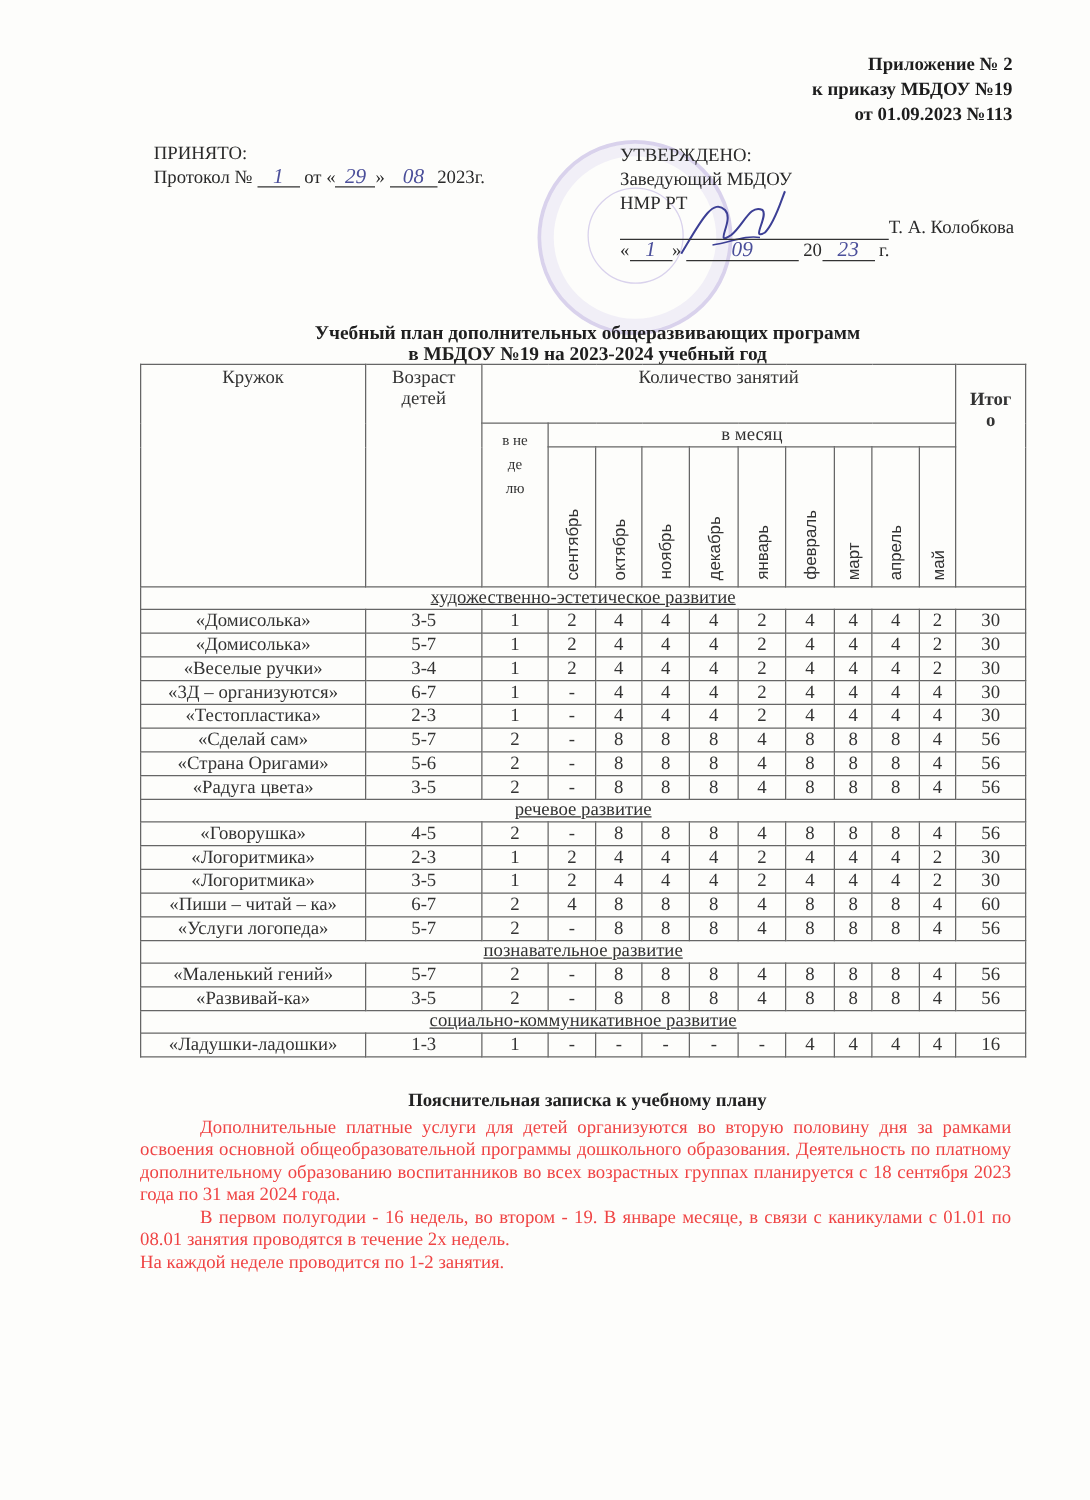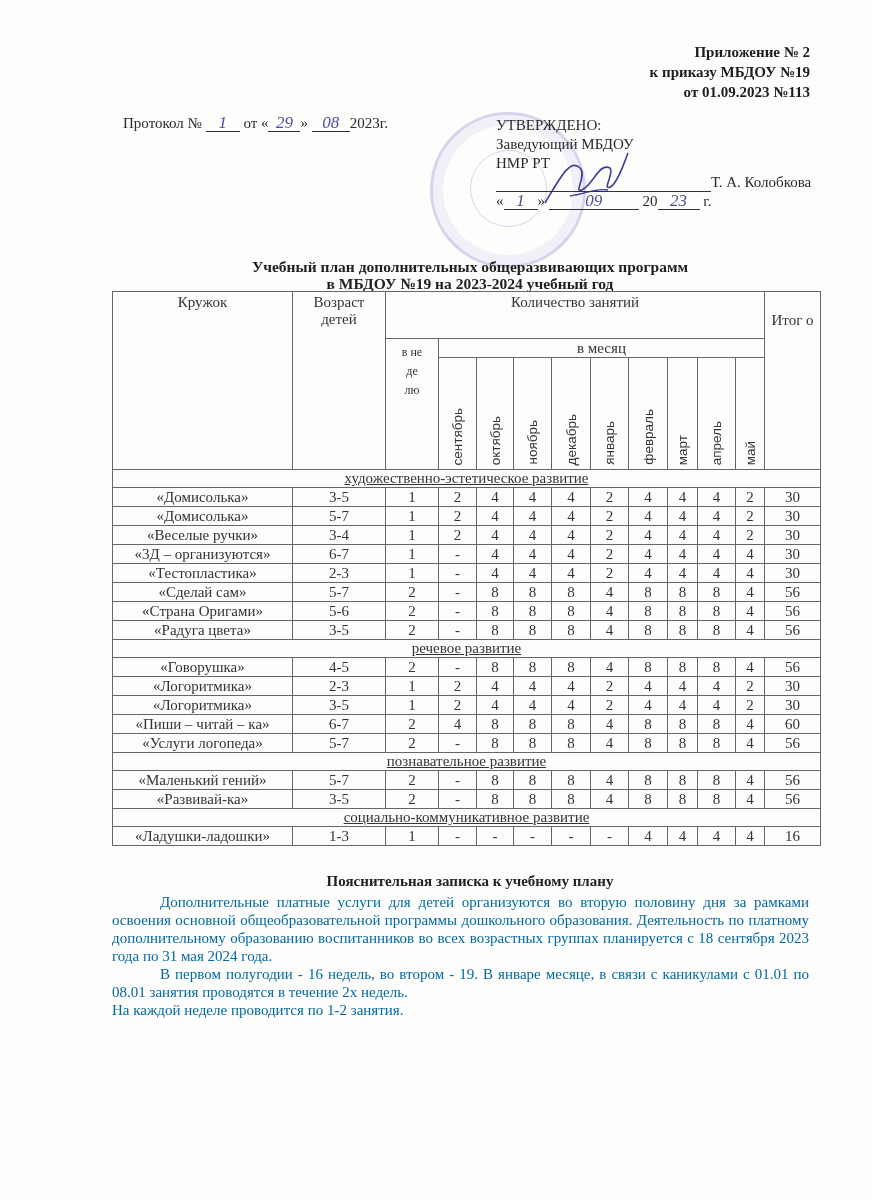--- a/index.html
+++ b/index.html
@@ -29,34 +29,35 @@
   }
   table.plan td, table.plan th {
     border: 1px solid #666; padding: 0; text-align: center; font-weight: normal; vertical-align: middle;
   }
   .hdr-top { vertical-align: top !important; padding-top: 2px !important; line-height: 17px; color: #333; }
   .vert { height: 111px; vertical-align: bottom !important; }
   .vert span { display: inline-block; writing-mode: vertical-rl; transform: rotate(180deg); padding-bottom: 5px; font-family: "Liberation Sans", sans-serif; font-size: 13.5px; color: #333; }
   .section td { height: 17px; line-height: 17px; text-decoration: underline; }
   .row td { height: 18px; line-height: 18px; }
   .note-title { left: 0; width: 940px; text-align: center; top: 873px; font-weight: bold; font-size: 15px; }
-  .note { left: 112px; width: 697px; top: 893px; font-size: 15px; line-height: 18px; text-align: justify; color: #0369a1; }
+  .note { left: 112px; width: 697px; top: 893px; font-size: 15px; line-height: 18px; text-align: justify; color: #ef4444; }
   .note p { margin: 0; }
   .indent { text-indent: 48px; }
 </style>
 </head>
 <body>
 
 <div class="abs appendix">
   <div>Приложение № 2</div>
   <div>к приказу МБДОУ №19</div>
   <div>от 01.09.2023 №113</div>
 </div>
 
 <div class="abs accepted">
+  <div>ПРИНЯТО:</div>
   <div>
     <span>Протокол №</span>
     <span class="uline hand" style="width:34px;">1</span>
     <span>от «</span><span class="uline hand" style="width:32px;">29</span><span>»</span>
     <span class="uline hand" style="width:38px;">08</span><span>2023г.</span>
   </div>
 </div>
 
 <div class="abs stamp"></div>
 <div class="abs stamp-inner"></div>
@@ -100,21 +101,21 @@
       <col style="width:30px">
       <col style="width:38px">
       <col style="width:29px">
     <col style="width:56px">
   </colgroup>
   <thead>
     <tr>
       <th rowspan="3" class="hdr-top">Кружок</th>
       <th rowspan="3" class="hdr-top" style="padding:2px 8px 0;">Возраст детей</th>
       <th colspan="10" class="hdr-top" style="height:44px;">Количество занятий</th>
-      <th rowspan="3" class="hdr-top" style="padding:20px 6px 12px !important;">Итог о</th>
+      <th rowspan="3" class="hdr-top" style="padding:20px 6px 12px !important;font-weight:bold;">Итог о</th>
     </tr>
     <tr>
       <th rowspan="2" class="hdr-top" style="padding:4px 12px 0 !important; font-size:12px; line-height:19px;">в не де лю</th>
       <th colspan="9" style="height:18px; line-height:18px;">в месяц</th>
     </tr>
     <tr id="months-row">
         <th class="vert"><span>сентябрь</span></th>
         <th class="vert"><span>октябрь</span></th>
         <th class="vert"><span>ноябрь</span></th>
         <th class="vert"><span>декабрь</span></th>

